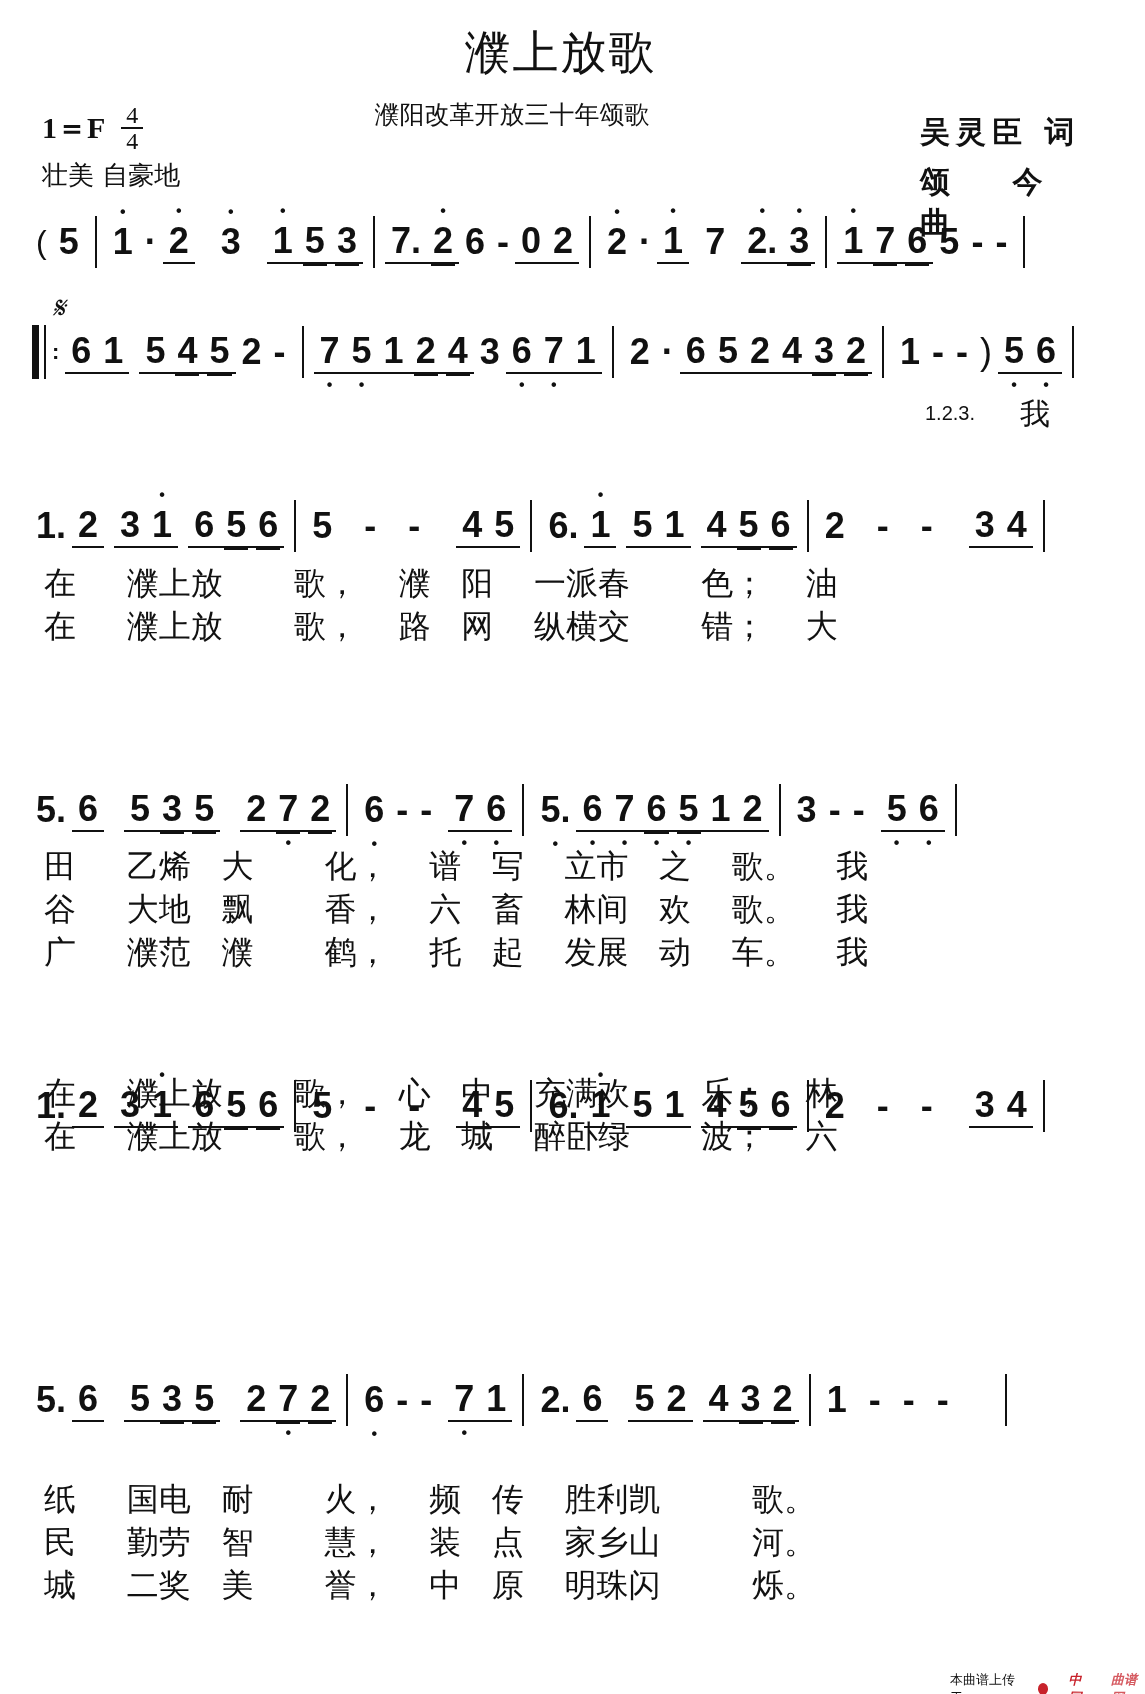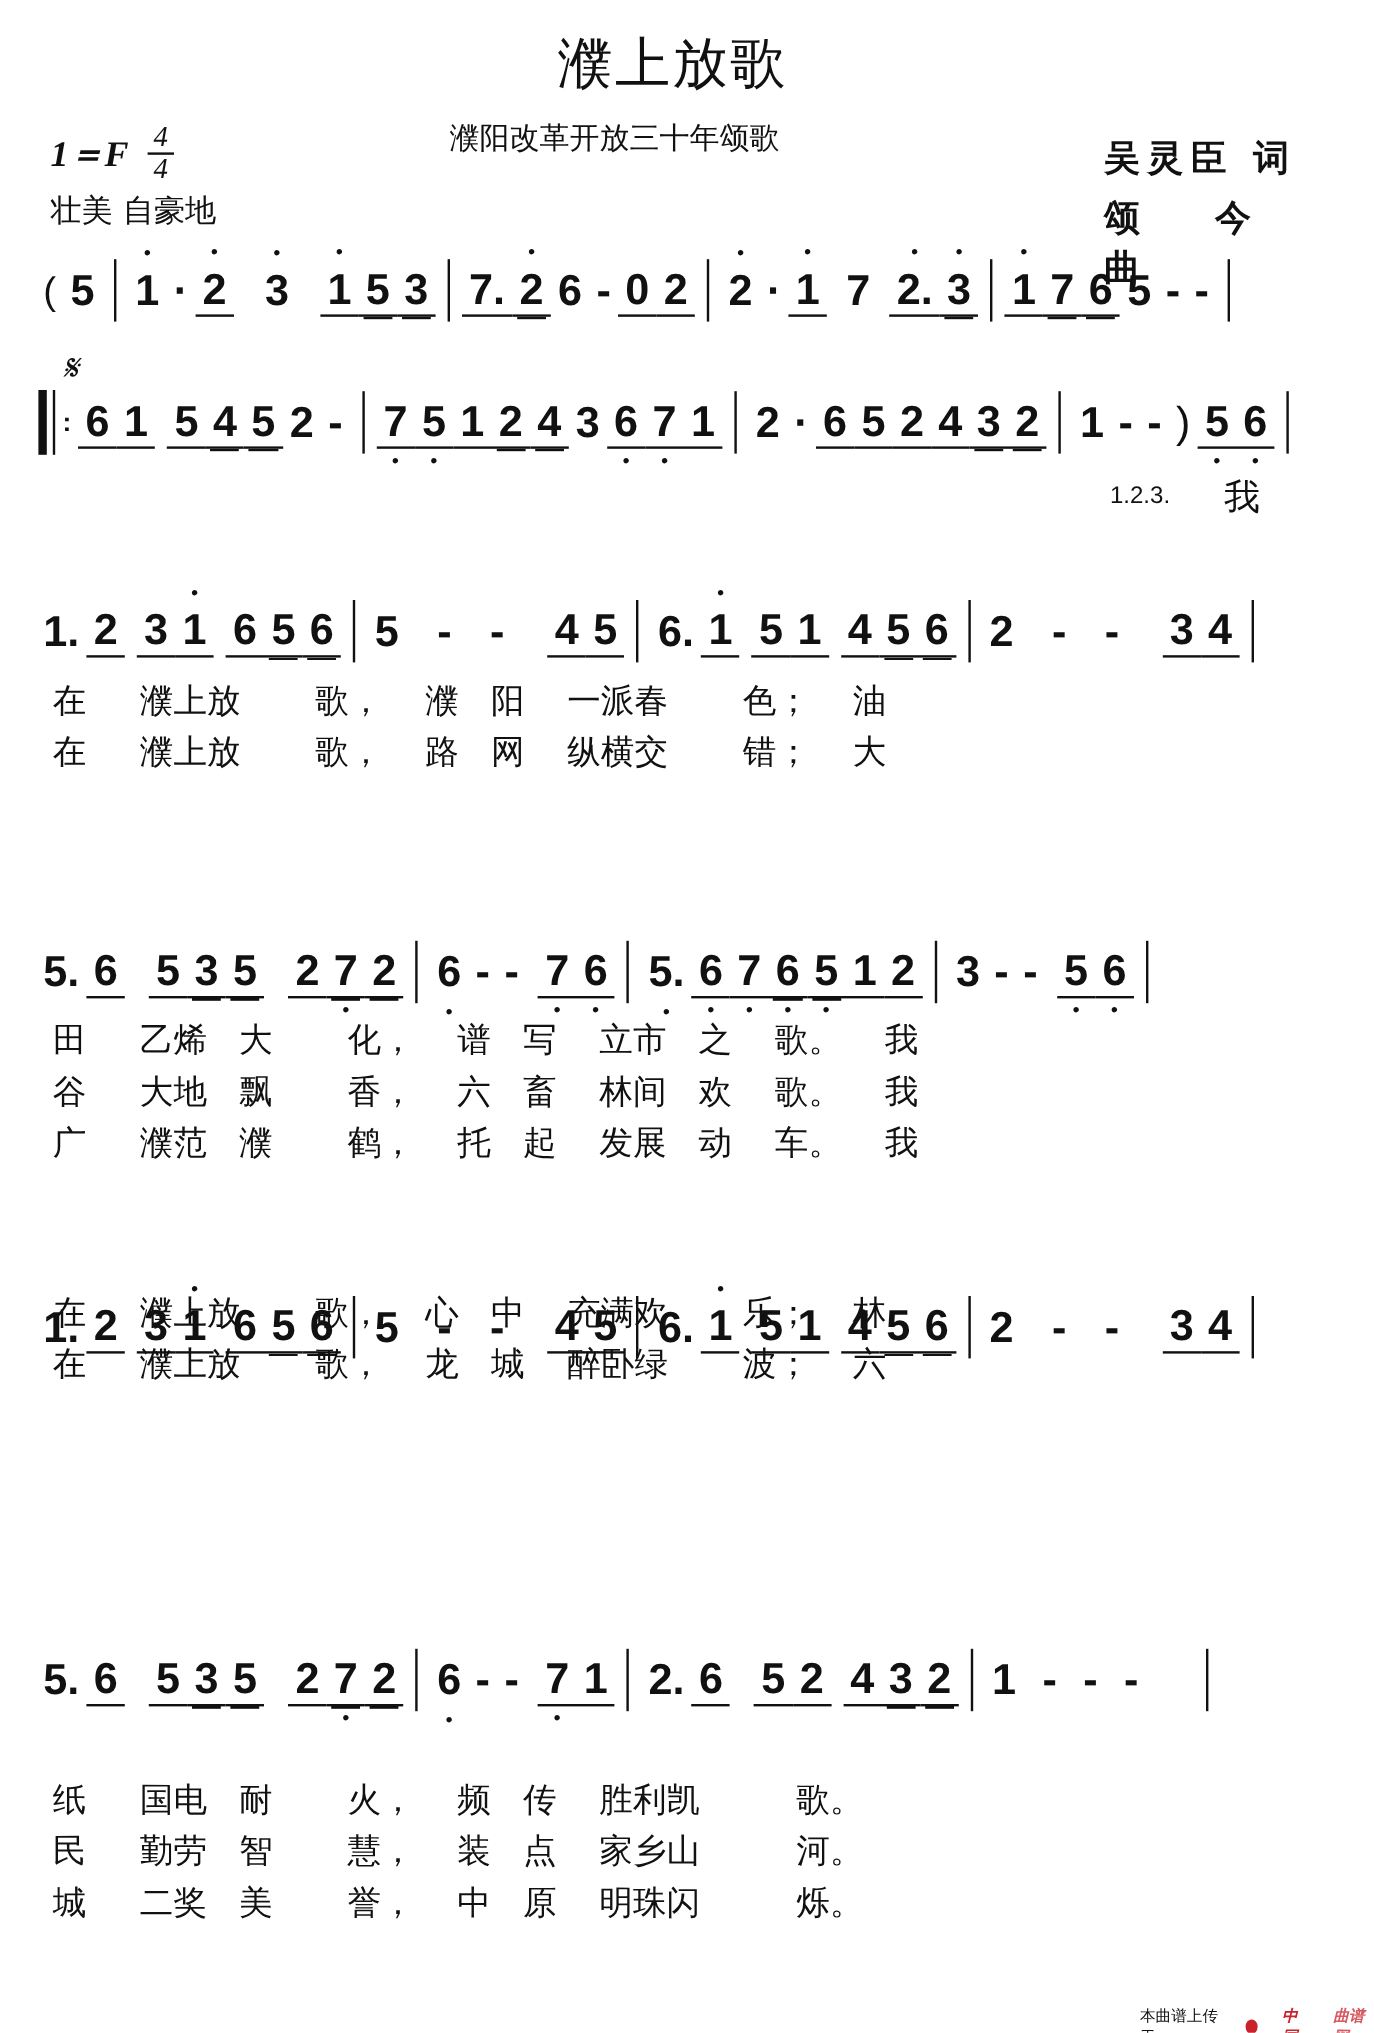--- a/index.html
+++ b/index.html
@@ -10,42 +10,42 @@
   .title {
     position: absolute; left: 0; width: 1121px; top: 22px; text-align: center;
     font-size: 46px; font-weight: normal; letter-spacing: 2px;
   }
   .subtitle {
     position: absolute; left: 0; width: 1024px; top: 98px; text-align: center;
     font-size: 25px; letter-spacing: 0px;
   }
   .key {
     position: absolute; left: 42px; top: 104px; font-size: 30px; font-weight: bold;
-    font-family: "Liberation Serif", serif; display: flex; align-items: center; gap: 8px; font-style: italic;
+    font-family: "Liberation Serif", serif; display: flex; align-items: center; gap: 8px;
   }
   .timesig { display: inline-flex; flex-direction: column; align-items: center; font-weight: normal; font-size: 24px; line-height: 22px; margin-left: 8px; }
   .timesig .bar { width: 22px; height: 2px; background: #111; margin: 1px 0; }
   .tempo { position: absolute; left: 42px; top: 158px; font-size: 26px; }
   .lyricist { position: absolute; left: 920px; top: 112px; font-size: 30px; font-family: "DejaVu Serif", serif; font-weight: bold; letter-spacing: 6px; }
   .composer { position: absolute; left: 920px; top: 162px; font-size: 30px; font-family: "DejaVu Serif", serif; font-weight: bold; letter-spacing: 26px; }
 
   .staff { position: absolute; left: 30px; width: 1090px; height: 70px; }
   .notes {
     position: absolute; left: 0; top: 0; height: 60px; display: flex; align-items: center;
     font-family: "Liberation Sans", sans-serif; font-weight: bold; font-size: 36px;
     white-space: pre; letter-spacing: 0px;
   }
   .barline { display: inline-block; width: 2px; height: 52px; background: #111; margin: 0 10px; vertical-align: middle; }
   .n { display: inline-block; position: relative; padding: 0 6px; }
   .ul1 { border-bottom: 2px solid #111; }
   .ul2 { border-bottom: 2px solid #111; box-shadow: 0 6px 0 -4px #111; }
   .dot-up::before { content: "•"; position: absolute; left: 50%; top: -18px; transform: translateX(-50%); font-size: 16px; }
   .dot-dn::after { content: "•"; position: absolute; left: 50%; bottom: -22px; transform: translateX(-50%); font-size: 16px; }
 
-  .lyric-block { position: absolute; left: 44px; font-size: 28px; font-family: "DejaVu Sans", sans-serif; line-height: 43px; text-align: center; }
+  .lyric-block { position: absolute; left: 44px; font-size: 32px; font-family: "DejaVu Sans", sans-serif; line-height: 43px; text-align: center; }
   .lyric-row { white-space: pre; letter-spacing: 0px; }
   .segno { position: absolute; left: 52px; top: 290px; font-size: 30px; font-style: italic; font-family: "DejaVu Serif", serif; }
   .volta { position: absolute; left: 925px; top: 402px; font-size: 20px; font-family: Liberation Sans, sans-serif; }
   .volta-word { position: absolute; left: 1020px; top: 394px; font-size: 30px; }
   .footer { position: absolute; left: 950px; top: 1671px; font-size: 13px; display: flex; align-items: center; gap: 20px; }
   .footer .logo { color: #c8232c; font-weight: bold; font-style: italic; }
   .footer .logo2 { color: #c8232c; font-weight: bold; font-style: italic; opacity: 0.75; }
   .footer .mark { display: inline-block; width: 12px; height: 12px; border-radius: 50%; background: #c8232c; }
 </style>
 </head>

